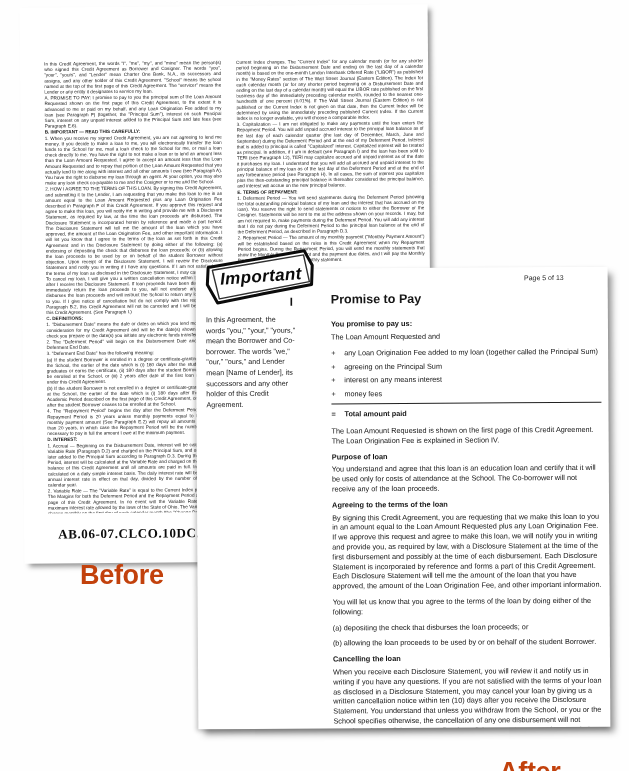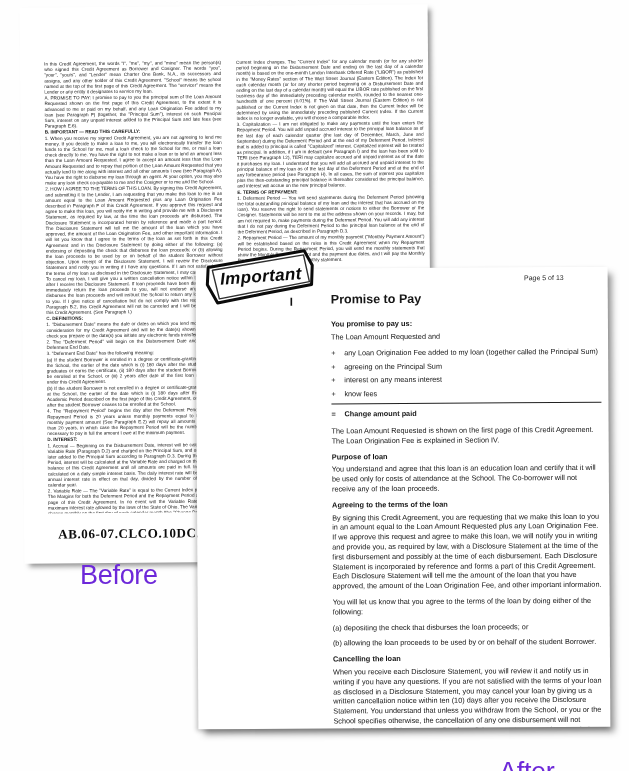--- a/index.html
+++ b/index.html
@@ -48,21 +48,21 @@
   .after-sections h4{margin:4px 0 3px 0;font-size:7.4px;font-weight:bold;}
   .total-note{margin-bottom:8px;}
 
   
   .stamp{position:absolute;left:201px;top:249px;z-index:30;transform:rotate(-4deg);}
   .stamp svg{display:block;}
   .stamp text{font-family:"Liberation Sans",sans-serif;font-weight:bold;font-style:italic;
               font-size:17px;letter-spacing:.4px;fill:#0b0b0b;}
 
   
-  .big-label{position:absolute;font-size:27px;font-weight:normal;color:#6d28d9;
+  .big-label{position:absolute;font-size:27px;font-weight:bold;color:#c2410c;
              letter-spacing:-.3px;z-index:5;}
   .before-label{left:80px;top:560px;}
   .after-label{left:499px;top:731px;z-index:20;margin-top:26px;}
 </style>
 </head>
 <body>
 
 <div class="canvas">
 
   <section class="before-page">
@@ -93,33 +93,34 @@
           <p>1. Deferment Period — You will send statements during the Deferment Period (showing the total outstanding principal balance of my loan and the interest that has accrued on my loan). You reserve the right to send statements or notices to either the Borrower or the Cosigner. Statements will be sent to me at the address shown on your records. I may, but am not required to, make payments during the Deferment Period. You will add any interest that I do not pay during the Deferment Period to the principal loan balance at the end of the Deferment Period, as described in Paragraph D.3.</p>
           <p>2. Repayment Period — The amount of my monthly payment ("Monthly Payment Amount") will be established based on the rules in this Credit Agreement when my Repayment Period begins. During the Repayment Period, you will send me monthly statements that show the Monthly Payment Amount and the payment due dates, and I will pay the Monthly Payment Amount shown on my monthly statement.</p>
         </div>
     </div>
     <div class="doc-code">AB.06-07.CLCO.10DC.0206</div>
   </section>
   <div class="big-label before-label">Before</div>
 
   <section class="after-page">
     <div class="page-num">Page 5 of 13</div>
+    <aside class="sidebar">In this Agreement, the words "you," "your," "yours," mean the Borrower and Co-borrower. The words "we," "our," "ours," and Lender mean [Name of Lender], its successors and any other holder of this Credit Agreement.</aside>
     <div class="sec-num">I</div>
     <div class="main-col">
       <h2>Promise to Pay</h2>
       <h3>You promise to pay us:</h3>
       <p class="promise-intro">The Loan Amount Requested and</p>
       <ul class="promise-list" id="promise-list">
           <li><span class="marker">+</span><span>any Loan Origination Fee added to my loan (together called the Principal Sum)</span></li>
           <li><span class="marker">+</span><span>agreeing on the Principal Sum</span></li>
           <li><span class="marker">+</span><span>interest on any means interest</span></li>
-          <li><span class="marker">+</span><span>know fees</span></li>
+          <li><span class="marker">+</span><span>money fees</span></li>
         </ul>
       <div class="total-row">
-        <span class="eq">=</span><span>Change amount paid</span>
+        <span class="eq">=</span><span>Total amount paid</span>
       </div>
       <p class="total-note">The Loan Amount Requested is shown on the first page of this Credit Agreement. The Loan Origination Fee is explained in Section IV.</p>
       <div class="after-sections" id="after-sections">
           <h4>Purpose of loan</h4>
           <p>You understand and agree that this loan is an education loan and certify that it will be used only for costs of attendance at the School. The Co-borrower will not receive any of the loan proceeds.</p>
           <h4>Agreeing to the terms of the loan</h4>
           <p>By signing this Credit Agreement, you are requesting that we make this loan to you in an amount equal to the Loan Amount Requested plus any Loan Origination Fee. If we approve this request and agree to make this loan, we will notify you in writing and provide you, as required by law, with a Disclosure Statement at the time of the first disbursement and possibly at the time of each disbursement. Each Disclosure Statement is incorporated by reference and forms a part of this Credit Agreement. Each Disclosure Statement will tell me the amount of the loan that you have approved, the amount of the Loan Origination Fee, and other important information.</p>
           <p>You will let us know that you agree to the terms of the loan by doing either of the following:</p>
           <p>(a) depositing the check that disburses the loan proceeds; or</p>
           <p>(b) allowing the loan proceeds to be used by or on behalf of the student Borrower.</p>

